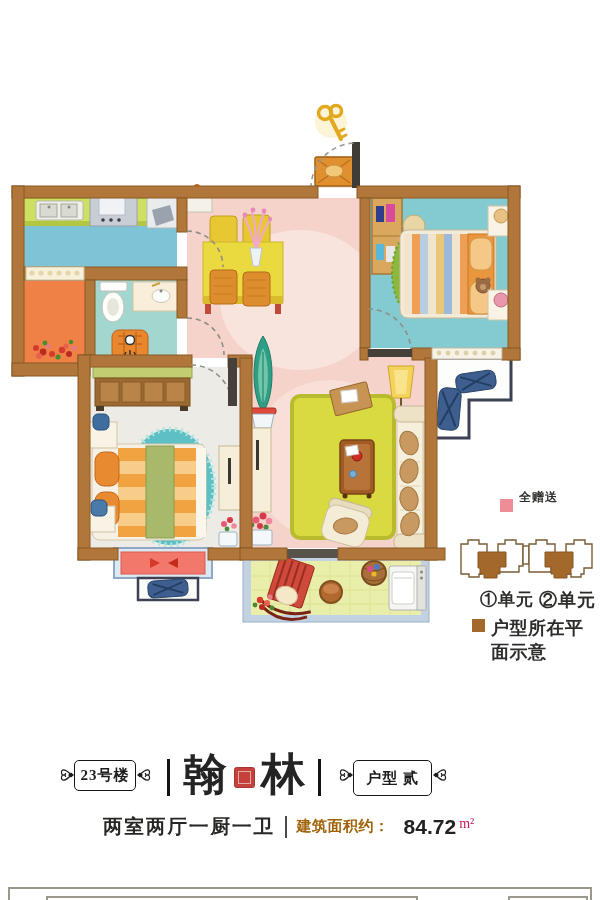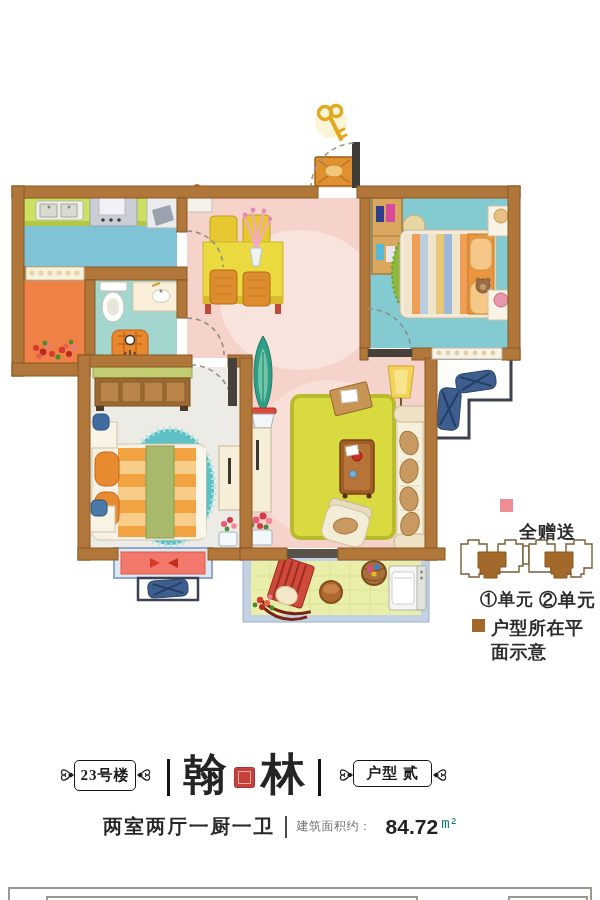--- a/index.html
+++ b/index.html
@@ -13,23 +13,23 @@
          display:flex;align-items:center;justify-content:center;font-weight:bold;
          font-size:16px;color:#1c1c1c;letter-spacing:1px;background:#fff;}
   .vbar{position:absolute;width:2.6px;background:#141414;}
   .name-char{position:absolute;width:48px;text-align:center;font-size:44px;font-weight:900;color:#242424;line-height:1;}
   .seal{position:absolute;width:19px;height:19px;border-radius:2.5px;border:1px solid #a83631;
         display:flex;align-items:center;justify-content:center;}
   .seal-inner{width:11px;height:11px;border:1px solid rgba(255,255,255,.55);}
   .specline{position:absolute;left:103px;top:813px;display:flex;align-items:center;text-align:right;}
   .spec-layout{font-size:19.5px;font-weight:bold;color:#262624;letter-spacing:2px;}
   .spec-div{width:1.6px;height:22px;background:#4a4a48;margin:0 10px;}
-  .spec-arealabel{font-size:12px;font-weight:normal;color:#737373;letter-spacing:.5px;}
+  .spec-arealabel{font-size:15px;font-weight:bold;color:#a16207;letter-spacing:.5px;}
   .spec-value{font-family:"Liberation Sans","DejaVu Sans",sans-serif;font-size:21px;font-weight:600;color:#222;margin-left:14px;}
-  .spec-unit{font-family:Liberation Mono, monospace;font-size:14px;color:#0f766e;margin-left:3px;align-self:flex-start;padding-top:3px;}
+  .spec-unit{font-family:Liberation Serif, serif;font-size:14px;color:#be185d;margin-left:3px;align-self:flex-start;padding-top:3px;}
   .frameline{position:absolute;background:#9a988c;}
 </style>
 </head>
 <body>
 
 <div class="page">
 
   <svg class="abs" style="left:0;top:0" width="600" height="680" viewBox="0 0 600 680">
 
     <g>
@@ -387,21 +387,21 @@
       <path d="M187 231 A 36 36 0 0 1 223 267"></path>
       <path d="M187 318 A 37 37 0 0 1 224 355"></path>
       <path d="M368 309 A 43 43 0 0 1 411 352"></path>
       <path d="M191 365 A 41 41 0 0 1 232 406"></path>
     </g>
     <rect x="368" y="349" width="44" height="8" fill="#45413a"></rect>
     <rect x="228" y="358" width="9" height="48" fill="#45413a"></rect>
   </svg>
 
   <div class="swatch" style="left: 500px; top: 499px; background: rgb(239, 141, 150);"></div>
-  <div class="legend-label" style="left:519px;top:520px;font-size:18px">全赠送</div>
+  <div class="legend-label" style="left:519px;top:489px;font-size:12px">全赠送</div>
 
   <svg class="abs" style="left:452px;top:536px" width="146" height="46" viewBox="452 536 146 46">
     <g fill="#ffffff" stroke="#7a5c36" stroke-width="1.4">
       <path d="M461 544 h7 v-4 h11 v4 h8 v24 h-5 v6 h-3 v3 h-10 v-3 h-8 z"></path>
       <path d="M498 544 h7 v-4 h11 v4 h7 v22 h-4 v6 h-21 z"></path>
       <rect x="523" y="546" width="6" height="18"></rect>
       <path d="M529 544 h7 v-4 h11 v4 h8 v22 h-4 v6 h-22 z"></path>
       <path d="M566 544 h8 v-4 h11 v4 h7 v24 h-8 v6 h-3 v3 h-10 v-3 h-5 z"></path>
     </g>
     <g fill="#a3692a" stroke="#8a5620" stroke-width="1">
@@ -430,21 +430,21 @@
   <div class="seal" style="left:234px;top:767px;background:#c5413b">
       <div class="seal-inner"></div>
     </div>
   <div class="name-char" style="left:259px;top:753px">林</div>
   <div class="vbar" style="left:318px;top:759px;height:37px"></div>
 
   <svg class="abs" style="left:339px;top:765px" width="14" height="21" viewBox="0 0 14 21">
     <path d="M11 10 C5 3 1 4 1.5 8 C2 11 6 11 5.5 8 M11 10 C5 17 1 16 1.5 12 C2 9 6 9 5.5 12" stroke="#1c1c1c" stroke-width="1.2" fill="none"></path>
     <path d="M14 10 l-3 -2.4 -3 2.4 3 2.4 z" fill="#1c1c1c"></path>
   </svg>
-  <div class="badge" style="left:353px;top:760px;width:79px;height:27px;font-size:15px">户型 贰</div>
+  <div class="badge" style="left:353px;top:760px;width:79px;height:36px;font-size:15px">户型 贰</div>
   <svg class="abs" style="left:433px;top:765px;transform:scaleX(-1)" width="14" height="21" viewBox="0 0 14 21">
     <path d="M11 10 C5 3 1 4 1.5 8 C2 11 6 11 5.5 8 M11 10 C5 17 1 16 1.5 12 C2 9 6 9 5.5 12" stroke="#1c1c1c" stroke-width="1.2" fill="none"></path>
     <path d="M14 10 l-3 -2.4 -3 2.4 3 2.4 z" fill="#1c1c1c"></path>
   </svg>
 
   <div class="specline">
     <span class="spec-layout">两室两厅一厨一卫</span>
     <span class="spec-div"></span>
     <span class="spec-arealabel">建筑面积约：</span>
     <span class="spec-value">84.72</span>

